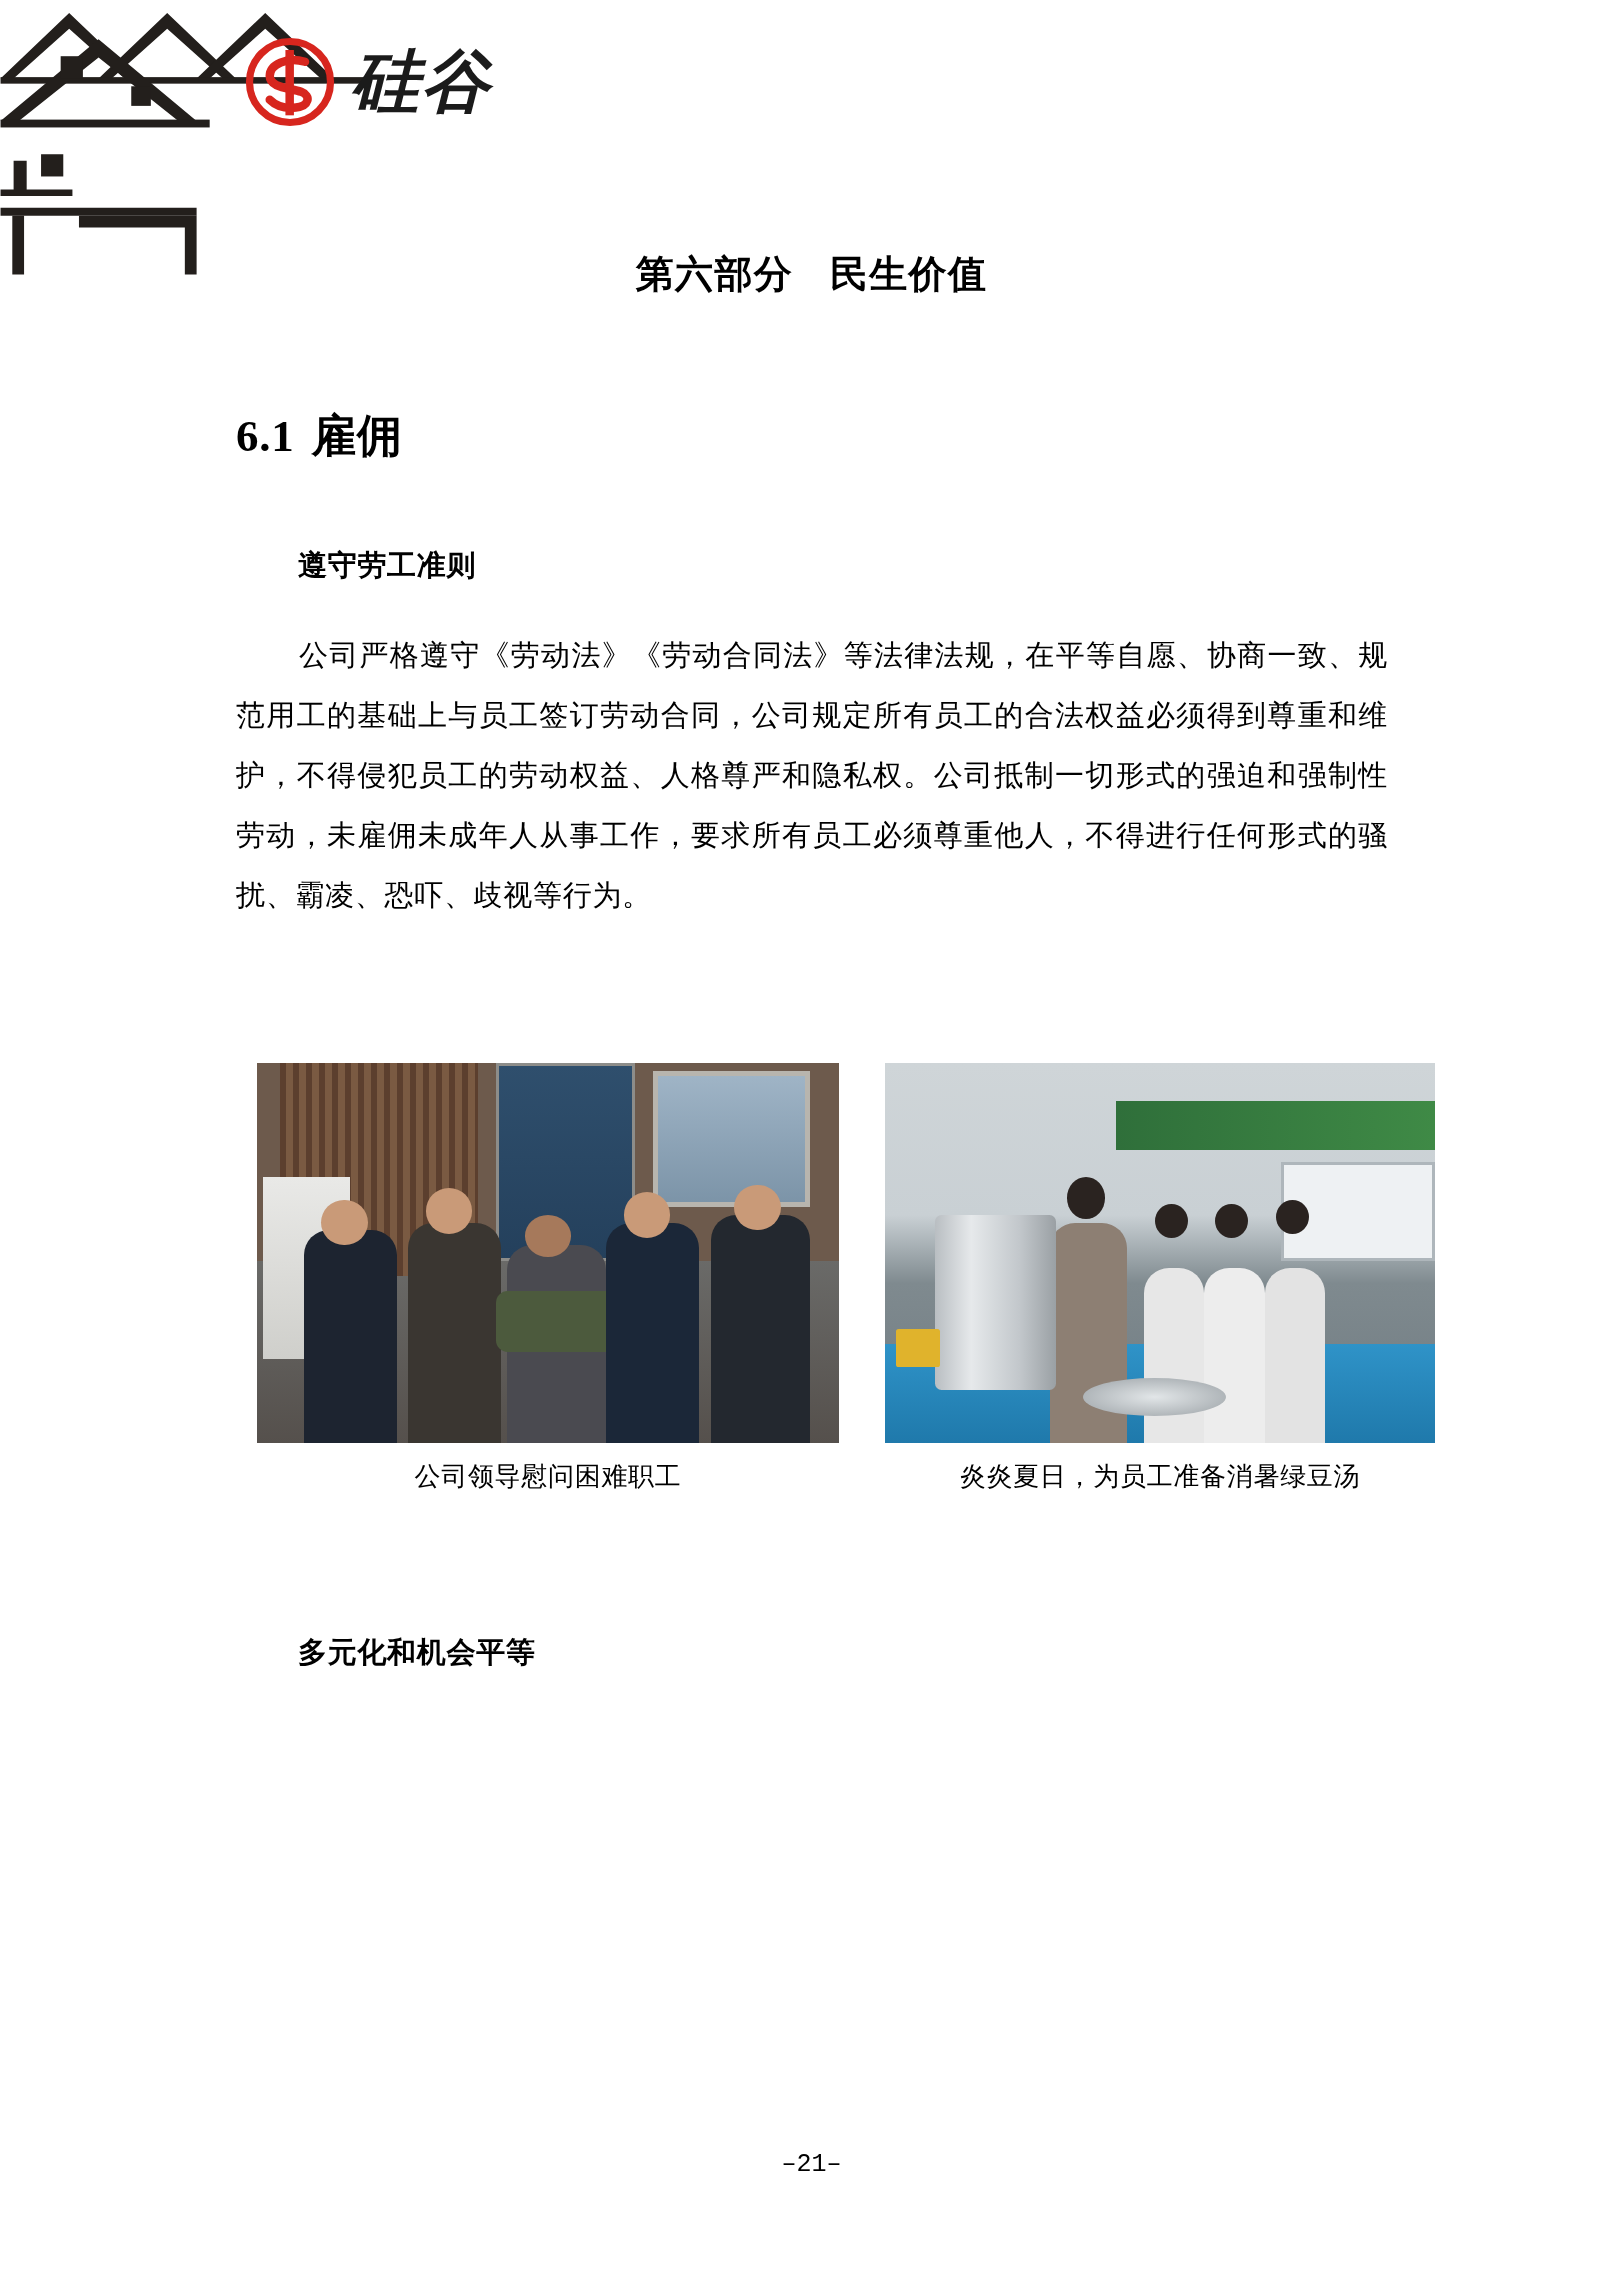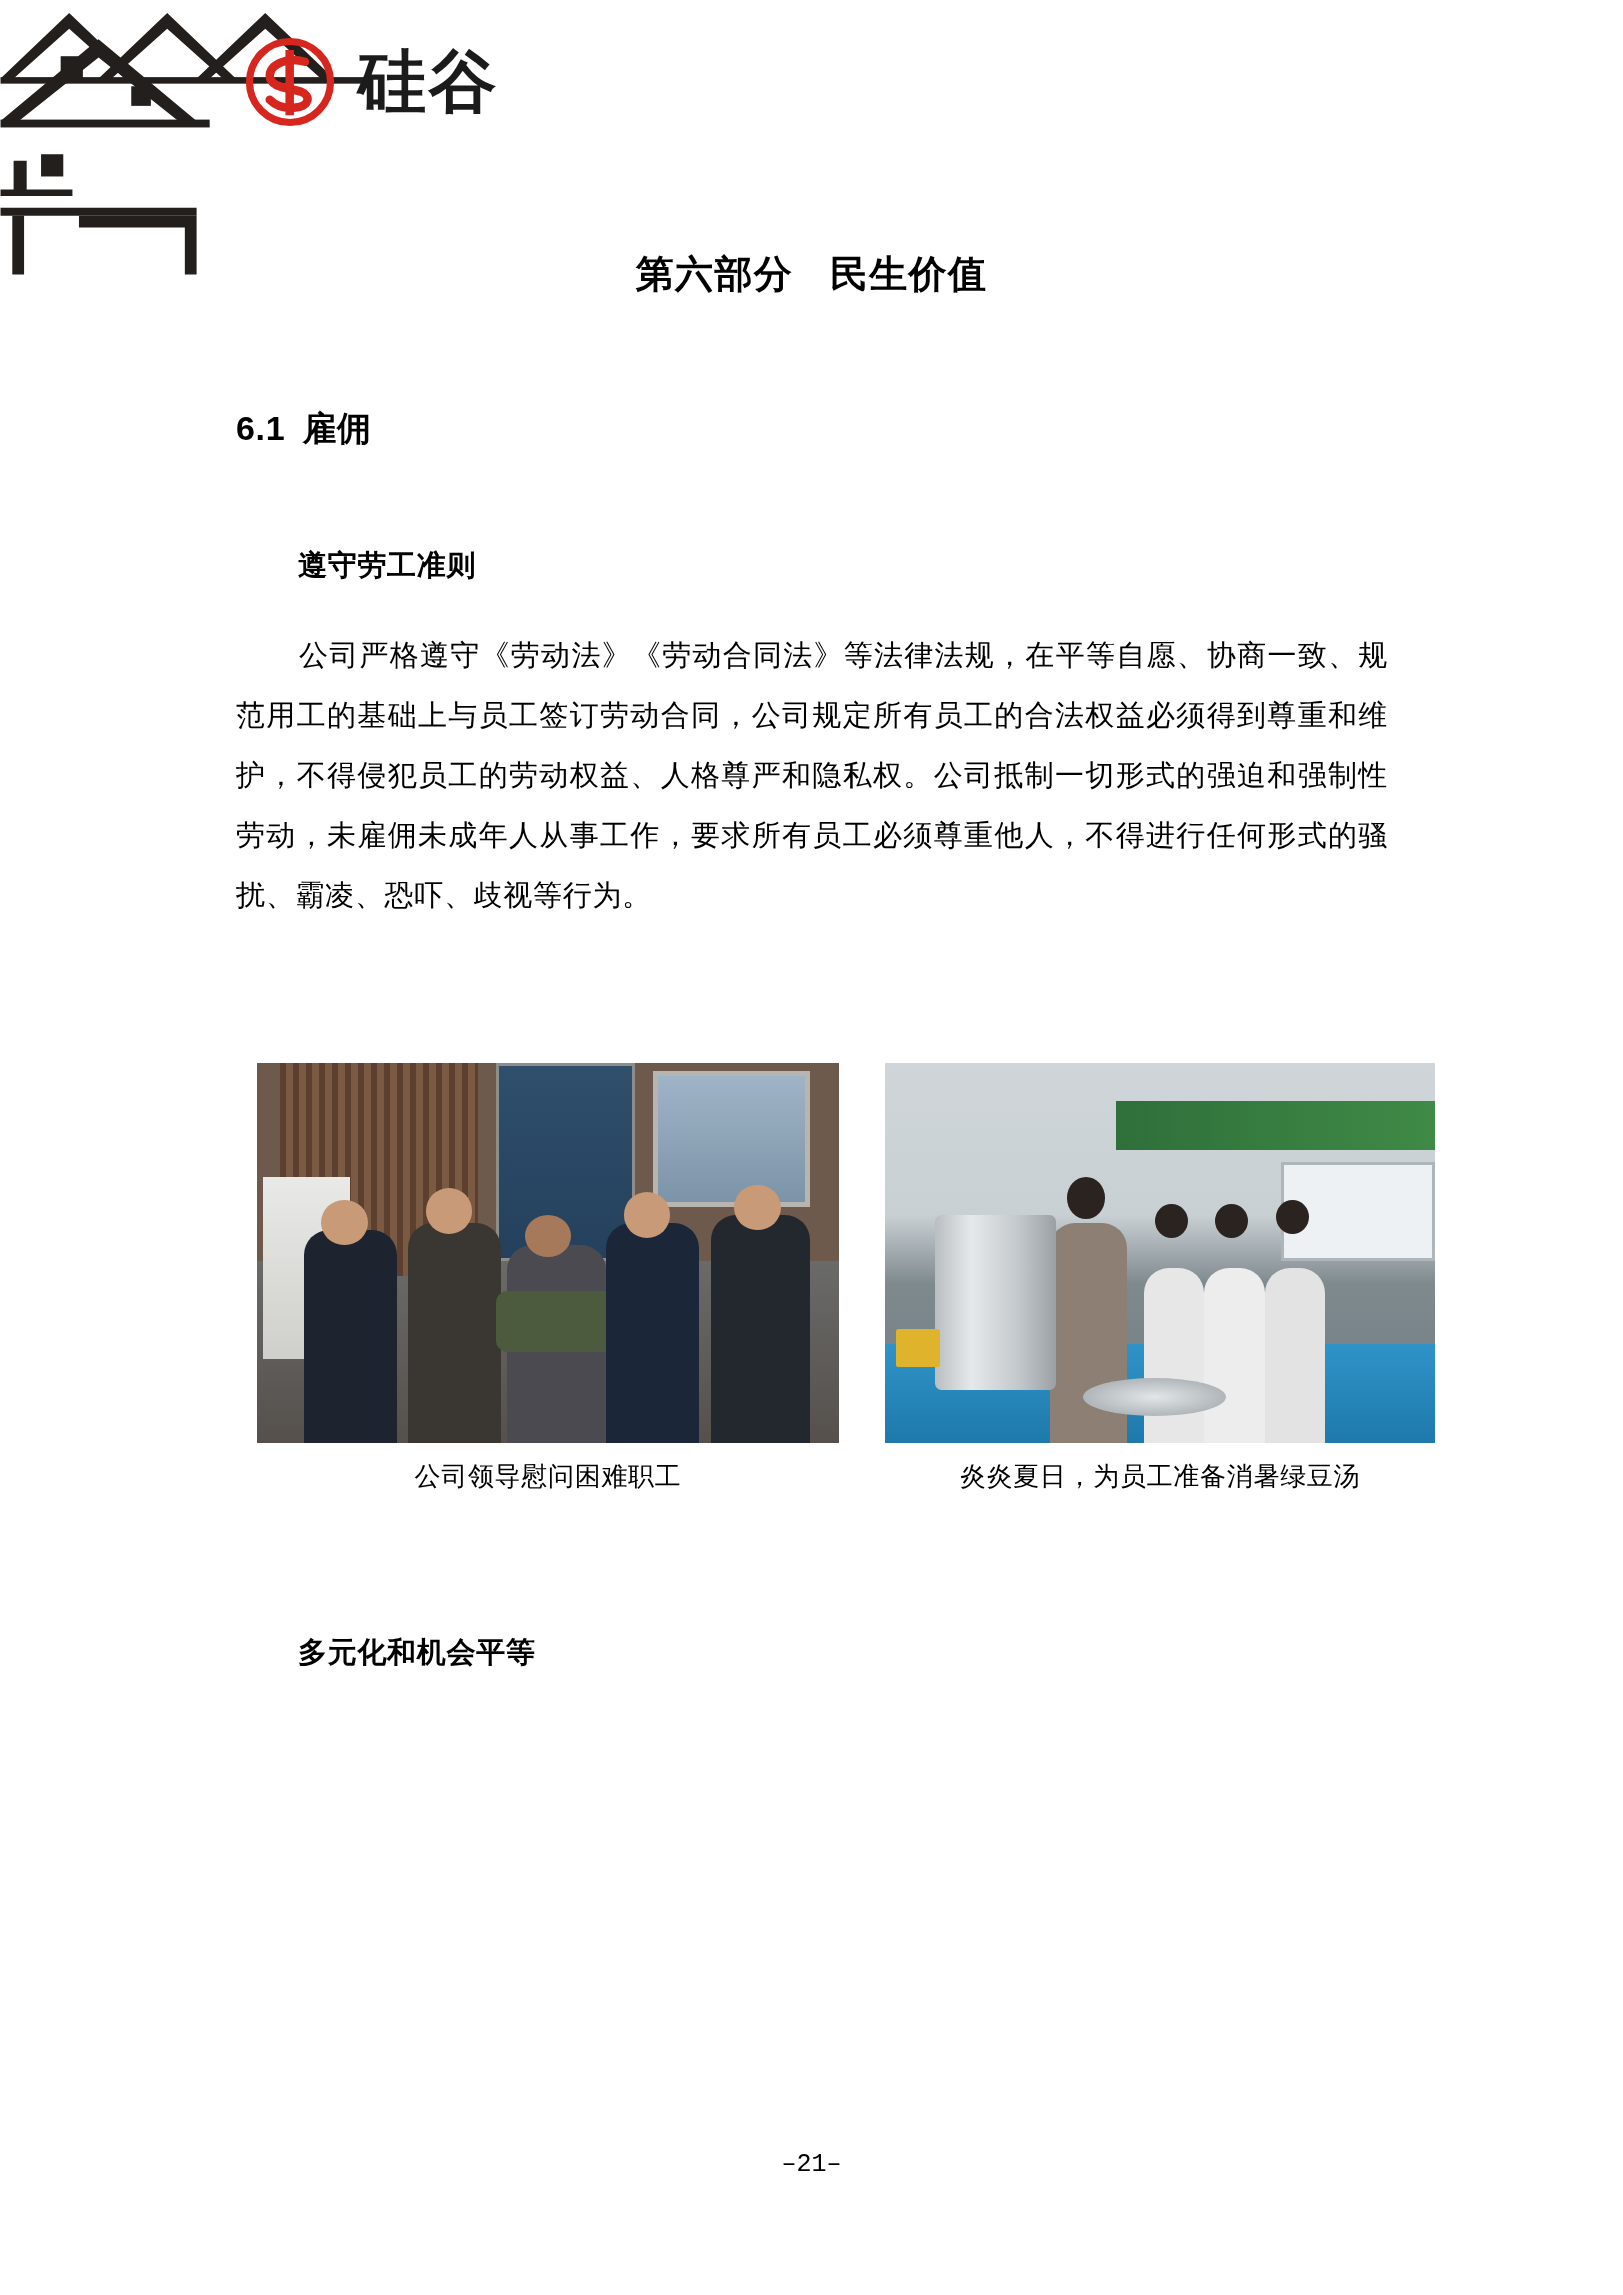--- a/index.html
+++ b/index.html
@@ -26,21 +26,22 @@
     pointer-events: none;
   }
   .header-art svg { display: block; }
 
   .logo-wrap {
     position: absolute;
     top: 33px;
     left: 241px;
     display: flex;
     align-items: center;
-    gap: 19px;
+    gap: 12px;
+    font-style: italic;
   }
   .logo-mark {
     width: 98px;
     height: 98px;
     position: relative;
   }
   .logo-text {
     font-family: "DejaVu Sans", sans-serif;
     font-weight: 700;
     font-size: 68px;
@@ -68,23 +69,23 @@
     font-weight: 700;
     font-size: 38px;
     letter-spacing: 1.3px;
   }
   .doc-title .gap { display: inline-block; width: 37px; }
 
   .section-heading {
     position: absolute;
     top: 406px;
     left: 236px;
-    font-family: Liberation Sans, sans-serif;
+    font-family: Liberation Serif, serif;
     font-weight: 700;
-    font-size: 34px;
+    font-size: 45px;
     letter-spacing: 0.7px;
   }
   .section-heading .num { margin-right: 17px; }
 
   .sub-heading {
     position: absolute;
     left: 298px;
     font-family: "DejaVu Sans", serif;
     font-weight: 700;
     font-size: 29px;

